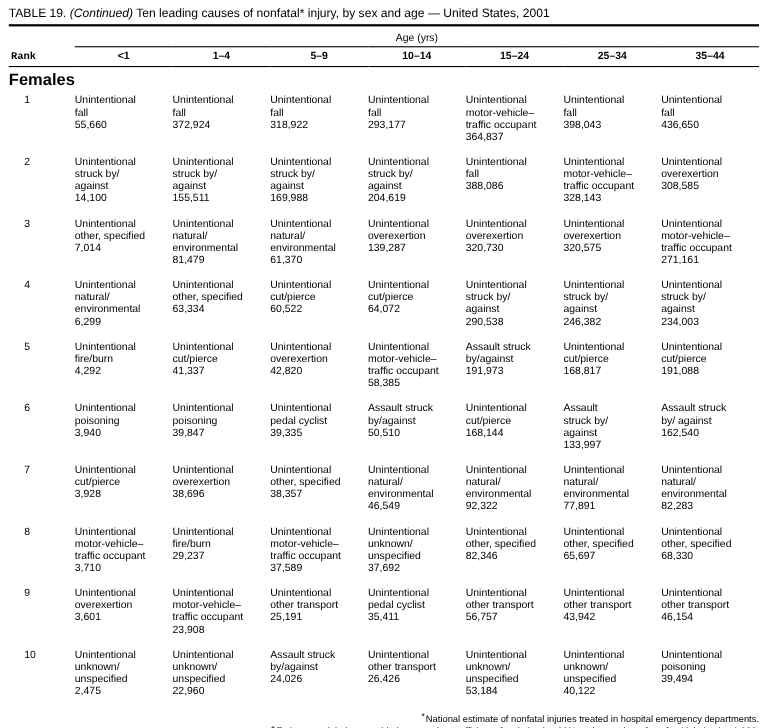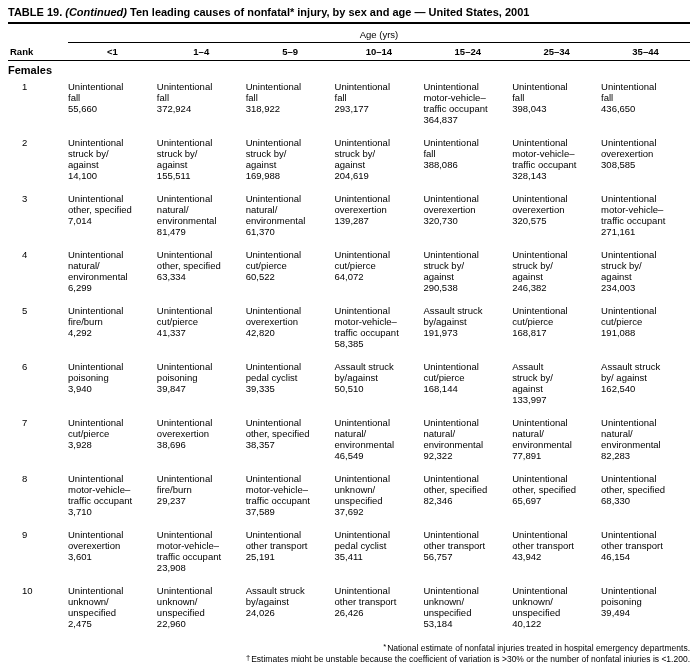--- a/index.html
+++ b/index.html
@@ -5,21 +5,21 @@
   * { margin: 0; padding: 0; box-sizing: border-box; }
   html, body { background: #ffffff; }
   body {
     width: 698px; height: 662px; overflow: hidden;
     font-family: "Liberation Sans", sans-serif;
     color: #000;
   }
   .page { padding: 6px 8px 0 8px; }
 
   .title {
-    font-size: 11px; font-weight: bold; line-height: 13px;
+    font-size: 11px; font-weight: normal; line-height: 13px;
     padding-bottom: 3px;
     border-bottom: 2px solid #000;
     letter-spacing: 0;
   }
   .title .cont { font-style: italic; }
 
   table.main {
     width: 100%;
     border-collapse: collapse;
     table-layout: fixed;
@@ -38,32 +38,33 @@
   th.age-head {
     text-align: center;
     font-weight: normal;
     padding: 4px 0 2px 0;
     border-bottom: 1px solid #000;
   }
   th.rank-head {
     font-weight: bold;
     padding: 3px 0 3px 2px;
     border-bottom: 1px solid #000;
+    font-family: Liberation Mono, monospace;
   }
   th.age-col-head {
     font-weight: bold;
     text-align: center;
     padding: 3px 0 3px 0;
     border-bottom: 1px solid #000;
   }
 
   td.section {
     font-weight: bold;
     padding: 3px 0 2px 0;
-    font-size: 11px;
+    font-size: 15px;
   }
 
   tr.data-row { height: 56px; }
   td.rank-cell { padding: 3px 0 0 14px; }
   td.cause-cell { padding: 3px 5px 0 0; }
   .cause, .count {
     line-height: 11px;
     white-space: pre-line;
   }
 

